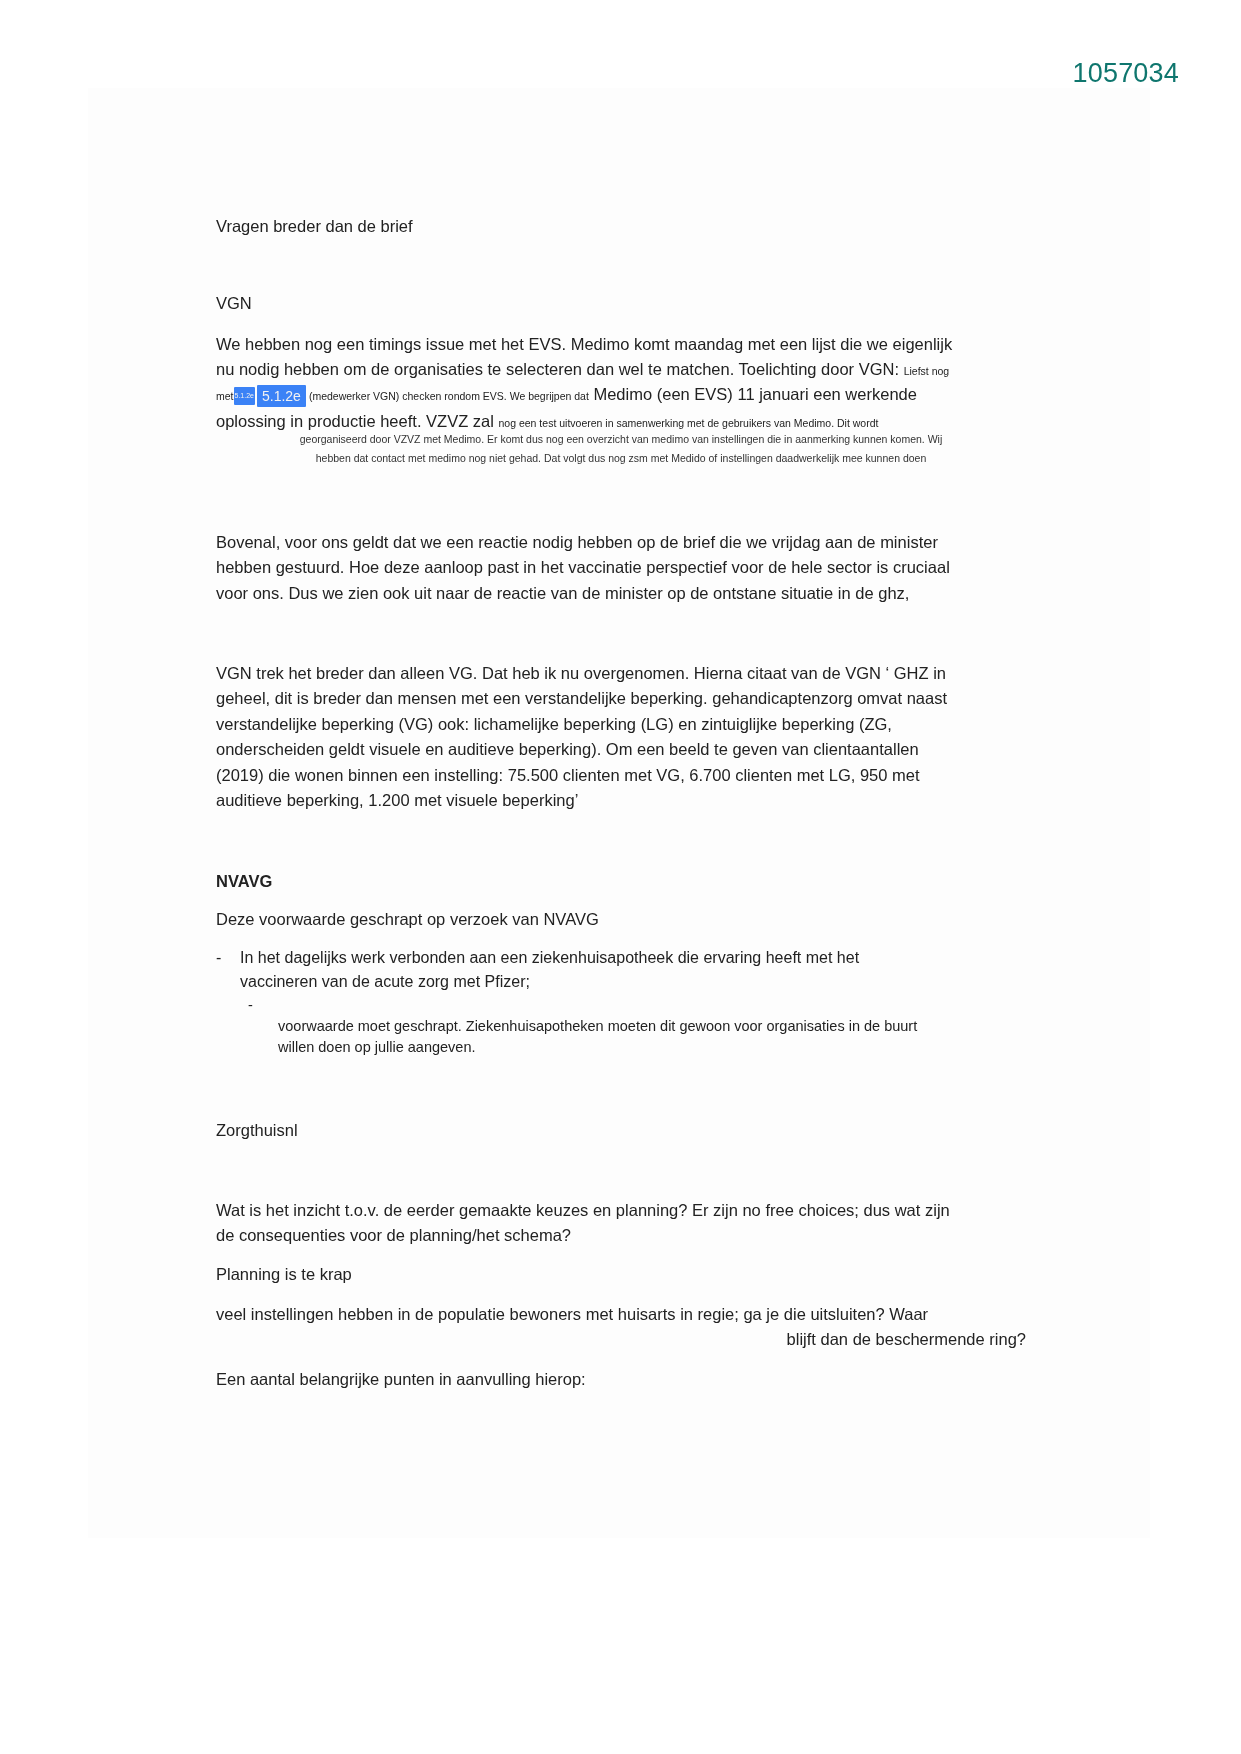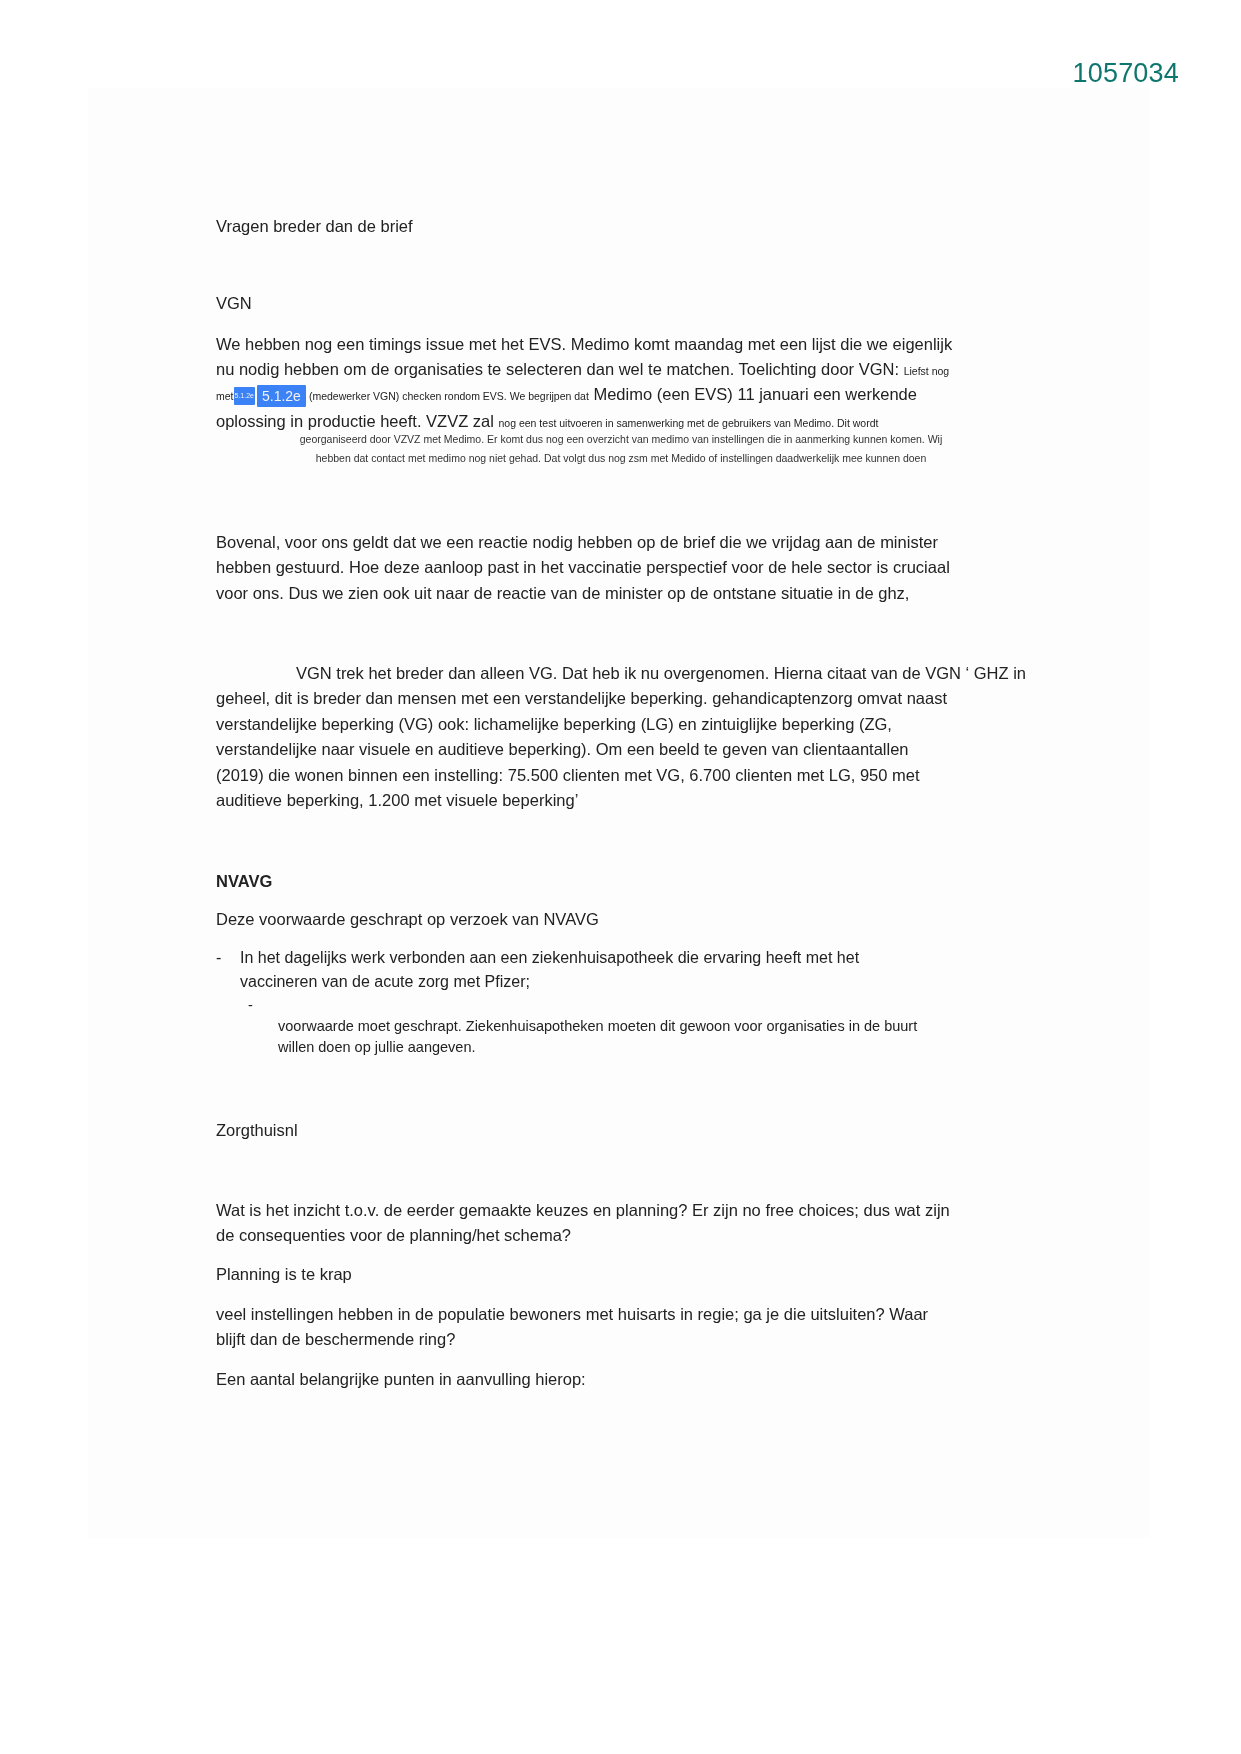--- a/index.html
+++ b/index.html
@@ -67,24 +67,24 @@
     <span>oplossing in productie heeft. VZVZ zal</span>
     <span class="sm">nog een test uitvoeren in samenwerking met de gebruikers van Medimo. Dit wordt</span>
   </div>
   <div class="p small" style="top:430px; white-space:nowrap;">georganiseerd door VZVZ met Medimo. Er komt dus nog een overzicht van medimo van instellingen die in aanmerking kunnen komen. Wij</div>
   <div class="p small" style="top:449px; white-space:nowrap;">hebben dat contact met medimo nog niet gehad. Dat volgt dus nog zsm met Medido of instellingen daadwerkelijk mee kunnen doen</div>
 
   <div class="p" style="top:530px;">Bovenal, voor ons geldt dat we een reactie nodig hebben op de brief die we vrijdag aan de minister</div>
   <div class="p" style="top:555px;">hebben gestuurd. Hoe deze aanloop past in het vaccinatie perspectief voor de hele sector is cruciaal</div>
   <div class="p" style="top:581px;">voor ons. Dus we zien ook uit naar de reactie van de minister op de ontstane situatie in de ghz,</div>
 
-  <div class="p" style="top:661px;text-align:right;">VGN trek het breder dan alleen VG. Dat heb ik nu overgenomen. Hierna citaat van de VGN ‘ GHZ in</div>
+  <div class="p" style="top:661px;">VGN trek het breder dan alleen VG. Dat heb ik nu overgenomen. Hierna citaat van de VGN ‘ GHZ in</div>
   <div class="p" style="top:686px;">geheel, dit is breder dan mensen met een verstandelijke beperking. gehandicaptenzorg omvat naast</div>
   <div class="p" style="top:712px;">verstandelijke beperking (VG) ook: lichamelijke beperking (LG) en zintuiglijke beperking (ZG,</div>
-  <div class="p" style="top:737px;">verstandelijke naar visuele en auditieve beperking). Om een beeld te geven van clientaantallen</div>
+  <div class="p" style="top:737px;">onderscheiden geldt visuele en auditieve beperking). Om een beeld te geven van clientaantallen</div>
   <div class="p" style="top:763px;">(2019) die wonen binnen een instelling: 75.500 clienten met VG, 6.700 clienten met LG, 950 met</div>
   <div class="p" style="top:788px;">auditieve beperking, 1.200 met visuele beperking’</div>
 
   <div class="p bold" style="top:869px;">NVAVG</div>
   <div class="p" style="top:907px;">Deze voorwaarde geschrapt op verzoek van NVAVG</div>
 
   <div class="bullet" style="top:945px; left:0; width:810px; height:50px;">
     <span class="dash">-</span>
     <span class="text" style="left:24px; top:0;">In het dagelijks werk verbonden aan een ziekenhuisapotheek die ervaring heeft met het</span>
     <span class="text" style="left:24px; top:24px;">vaccineren van de acute zorg met Pfizer;</span>
@@ -95,15 +95,15 @@
     <span class="text" style="left:62px; top:21px; white-space:nowrap;">voorwaarde moet geschrapt. Ziekenhuisapotheken moeten dit gewoon voor organisaties in de buurt</span>
     <span class="text" style="left:62px; top:42px; white-space:nowrap;">willen doen op jullie aangeven.</span>
   </div>
 
   <div class="p" style="top:1118px;">Zorgthuisnl</div>
 
   <div class="p" style="top:1198px;">Wat is het inzicht t.o.v. de eerder gemaakte keuzes en planning? Er zijn no free choices; dus wat zijn</div>
   <div class="p" style="top:1223px;">de consequenties voor de planning/het schema?</div>
   <div class="p" style="top:1262px;">Planning is te krap</div>
   <div class="p" style="top:1302px;">veel instellingen hebben in de populatie bewoners met huisarts in regie; ga je die uitsluiten? Waar</div>
-  <div class="p" style="top:1327px;">blijft dan de beschermende ring?</div>
+  <div class="p" style="top:1327px;text-align:right;">blijft dan de beschermende ring?</div>
   <div class="p" style="top:1367px;">Een aantal belangrijke punten in aanvulling hierop:</div>
 </div>
 
 </body></html>

